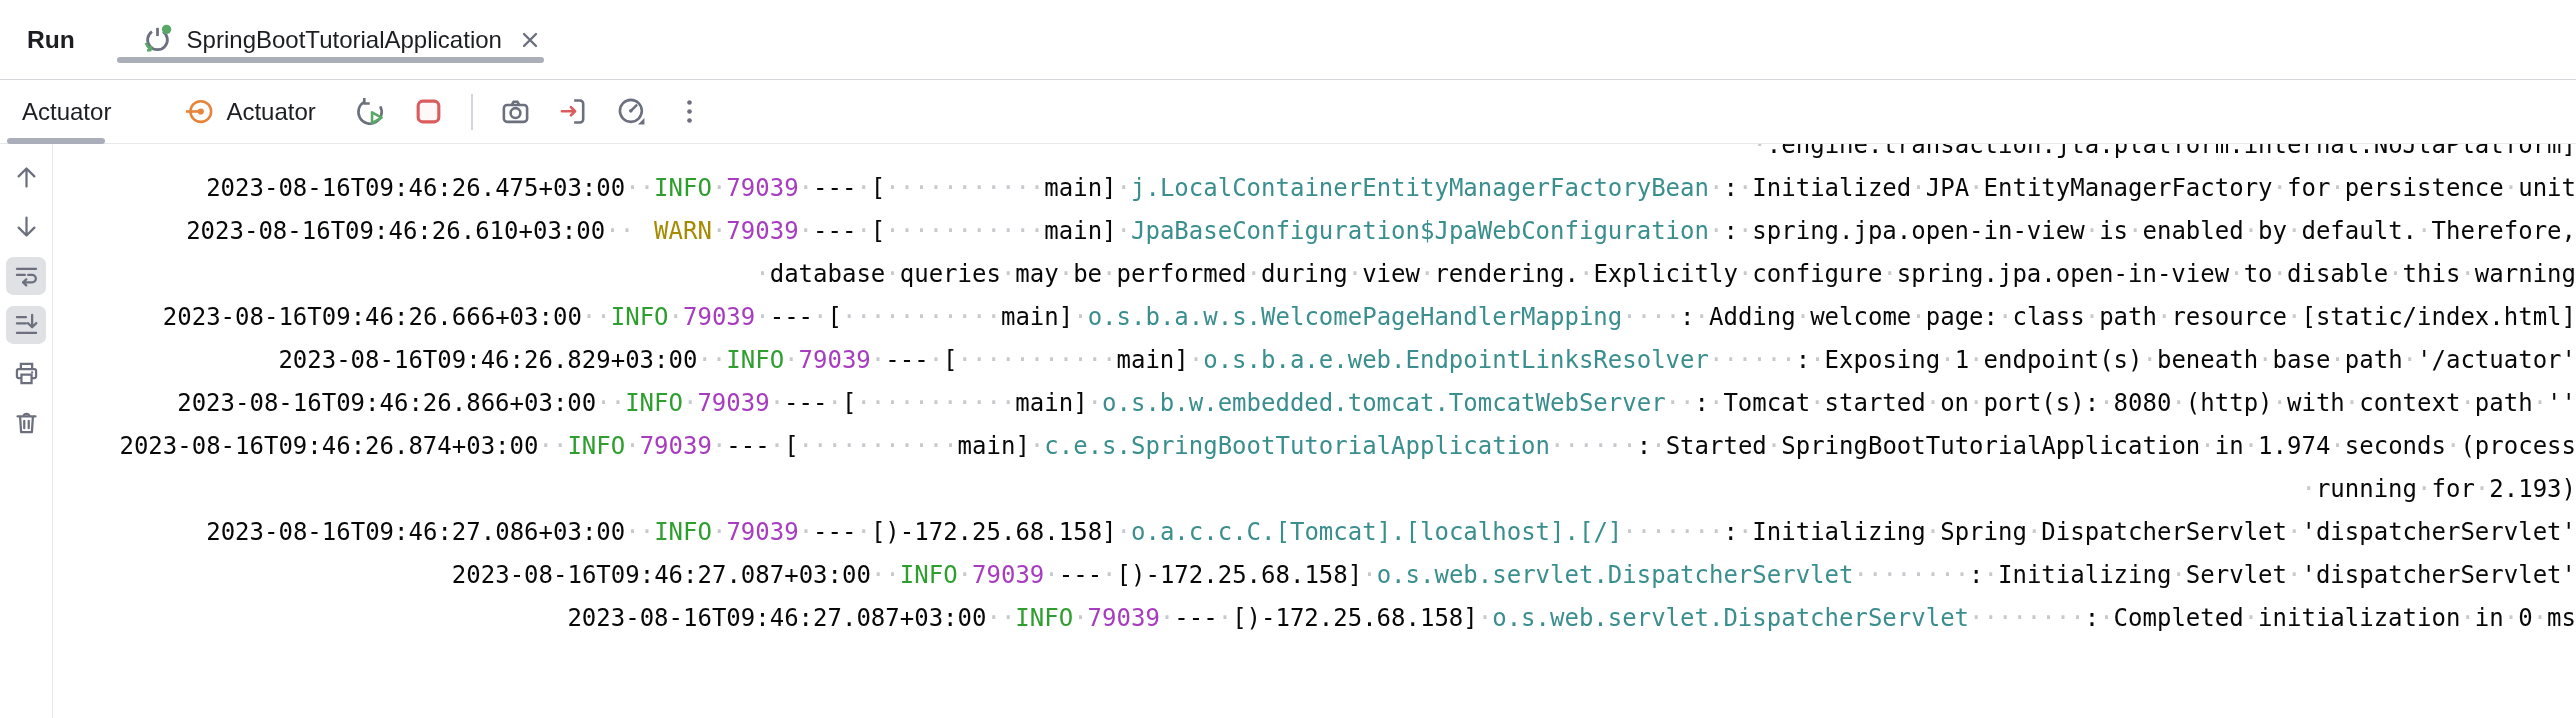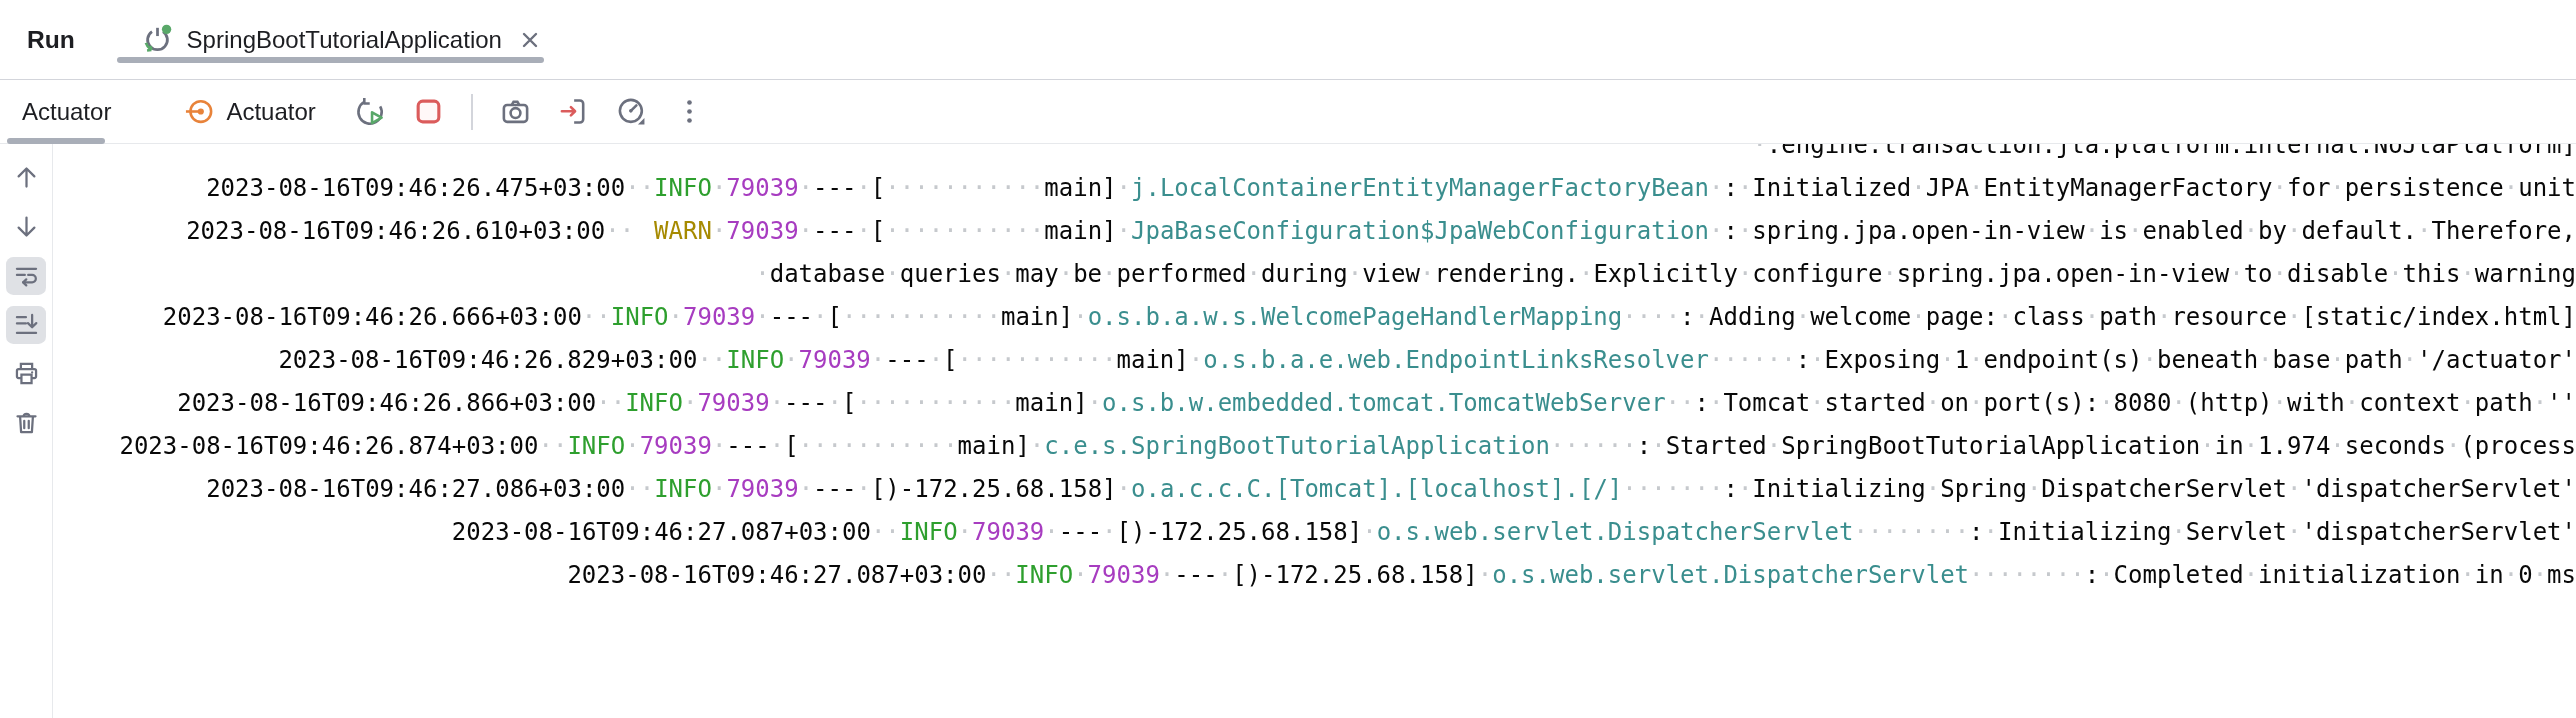--- a/index.html
+++ b/index.html
@@ -183,19 +183,20 @@
   <div class="console-pane">
     <div class="console-log">
         <div class="log-row"><span class="seg-plain"><span class="ws">·</span>.engine.transaction.jta.platform.internal.NoJtaPlatform]</span></div>
         <div class="log-row"><span class="seg-time">2023-08-16T09:46:26.475+03:00</span><span class="seg-plain"><span class="ws">·</span><span class="ws">·</span></span><span class="seg-info">INFO</span><span class="seg-plain"><span class="ws">·</span></span><span class="seg-pid">79039</span><span class="seg-plain"><span class="ws">·</span>---<span class="ws">·</span>[<span class="ws">·</span><span class="ws">·</span><span class="ws">·</span><span class="ws">·</span><span class="ws">·</span><span class="ws">·</span><span class="ws">·</span><span class="ws">·</span><span class="ws">·</span><span class="ws">·</span><span class="ws">·</span>main]<span class="ws">·</span></span><span class="seg-logger">j.LocalContainerEntityManagerFactoryBean</span><span class="seg-plain"><span class="ws">·</span>:<span class="ws">·</span>Initialized<span class="ws">·</span>JPA<span class="ws">·</span>EntityManagerFactory<span class="ws">·</span>for<span class="ws">·</span>persistence<span class="ws">·</span>unit</span></div>
         <div class="log-row"><span class="seg-time">2023-08-16T09:46:26.610+03:00</span><span class="seg-plain"><span class="ws">·</span><span class="ws">·</span></span><span class="seg-warn">WARN</span><span class="seg-plain"><span class="ws">·</span></span><span class="seg-pid">79039</span><span class="seg-plain"><span class="ws">·</span>---<span class="ws">·</span>[<span class="ws">·</span><span class="ws">·</span><span class="ws">·</span><span class="ws">·</span><span class="ws">·</span><span class="ws">·</span><span class="ws">·</span><span class="ws">·</span><span class="ws">·</span><span class="ws">·</span><span class="ws">·</span>main]<span class="ws">·</span></span><span class="seg-logger">JpaBaseConfiguration$JpaWebConfiguration</span><span class="seg-plain"><span class="ws">·</span>:<span class="ws">·</span>spring.jpa.open-in-view<span class="ws">·</span>is<span class="ws">·</span>enabled<span class="ws">·</span>by<span class="ws">·</span>default.<span class="ws">·</span>Therefore,</span></div>
         <div class="log-row"><span class="seg-plain"><span class="ws">·</span>database<span class="ws">·</span>queries<span class="ws">·</span>may<span class="ws">·</span>be<span class="ws">·</span>performed<span class="ws">·</span>during<span class="ws">·</span>view<span class="ws">·</span>rendering.<span class="ws">·</span>Explicitly<span class="ws">·</span>configure<span class="ws">·</span>spring.jpa.open-in-view<span class="ws">·</span>to<span class="ws">·</span>disable<span class="ws">·</span>this<span class="ws">·</span>warning</span></div>
         <div class="log-row"><span class="seg-time">2023-08-16T09:46:26.666+03:00</span><span class="seg-plain"><span class="ws">·</span><span class="ws">·</span></span><span class="seg-info">INFO</span><span class="seg-plain"><span class="ws">·</span></span><span class="seg-pid">79039</span><span class="seg-plain"><span class="ws">·</span>---<span class="ws">·</span>[<span class="ws">·</span><span class="ws">·</span><span class="ws">·</span><span class="ws">·</span><span class="ws">·</span><span class="ws">·</span><span class="ws">·</span><span class="ws">·</span><span class="ws">·</span><span class="ws">·</span><span class="ws">·</span>main]<span class="ws">·</span></span><span class="seg-logger">o.s.b.a.w.s.WelcomePageHandlerMapping</span><span class="seg-plain"><span class="ws">·</span><span class="ws">·</span><span class="ws">·</span><span class="ws">·</span>:<span class="ws">·</span>Adding<span class="ws">·</span>welcome<span class="ws">·</span>page:<span class="ws">·</span>class<span class="ws">·</span>path<span class="ws">·</span>resource<span class="ws">·</span>[static/index.html]</span></div>
         <div class="log-row"><span class="seg-time">2023-08-16T09:46:26.829+03:00</span><span class="seg-plain"><span class="ws">·</span><span class="ws">·</span></span><span class="seg-info">INFO</span><span class="seg-plain"><span class="ws">·</span></span><span class="seg-pid">79039</span><span class="seg-plain"><span class="ws">·</span>---<span class="ws">·</span>[<span class="ws">·</span><span class="ws">·</span><span class="ws">·</span><span class="ws">·</span><span class="ws">·</span><span class="ws">·</span><span class="ws">·</span><span class="ws">·</span><span class="ws">·</span><span class="ws">·</span><span class="ws">·</span>main]<span class="ws">·</span></span><span class="seg-logger">o.s.b.a.e.web.EndpointLinksResolver</span><span class="seg-plain"><span class="ws">·</span><span class="ws">·</span><span class="ws">·</span><span class="ws">·</span><span class="ws">·</span><span class="ws">·</span>:<span class="ws">·</span>Exposing<span class="ws">·</span>1<span class="ws">·</span>endpoint(s)<span class="ws">·</span>beneath<span class="ws">·</span>base<span class="ws">·</span>path<span class="ws">·</span>'/actuator'</span></div>
         <div class="log-row"><span class="seg-time">2023-08-16T09:46:26.866+03:00</span><span class="seg-plain"><span class="ws">·</span><span class="ws">·</span></span><span class="seg-info">INFO</span><span class="seg-plain"><span class="ws">·</span></span><span class="seg-pid">79039</span><span class="seg-plain"><span class="ws">·</span>---<span class="ws">·</span>[<span class="ws">·</span><span class="ws">·</span><span class="ws">·</span><span class="ws">·</span><span class="ws">·</span><span class="ws">·</span><span class="ws">·</span><span class="ws">·</span><span class="ws">·</span><span class="ws">·</span><span class="ws">·</span>main]<span class="ws">·</span></span><span class="seg-logger">o.s.b.w.embedded.tomcat.TomcatWebServer</span><span class="seg-plain"><span class="ws">·</span><span class="ws">·</span>:<span class="ws">·</span>Tomcat<span class="ws">·</span>started<span class="ws">·</span>on<span class="ws">·</span>port(s):<span class="ws">·</span>8080<span class="ws">·</span>(http)<span class="ws">·</span>with<span class="ws">·</span>context<span class="ws">·</span>path<span class="ws">·</span>''</span></div>
         <div class="log-row"><span class="seg-time">2023-08-16T09:46:26.874+03:00</span><span class="seg-plain"><span class="ws">·</span><span class="ws">·</span></span><span class="seg-info">INFO</span><span class="seg-plain"><span class="ws">·</span></span><span class="seg-pid">79039</span><span class="seg-plain"><span class="ws">·</span>---<span class="ws">·</span>[<span class="ws">·</span><span class="ws">·</span><span class="ws">·</span><span class="ws">·</span><span class="ws">·</span><span class="ws">·</span><span class="ws">·</span><span class="ws">·</span><span class="ws">·</span><span class="ws">·</span><span class="ws">·</span>main]<span class="ws">·</span></span><span class="seg-logger">c.e.s.SpringBootTutorialApplication</span><span class="seg-plain"><span class="ws">·</span><span class="ws">·</span><span class="ws">·</span><span class="ws">·</span><span class="ws">·</span><span class="ws">·</span>:<span class="ws">·</span>Started<span class="ws">·</span>SpringBootTutorialApplication<span class="ws">·</span>in<span class="ws">·</span>1.974<span class="ws">·</span>seconds<span class="ws">·</span>(process</span></div>
+        <div class="log-row"><span class="seg-plain"><span class="ws">·</span>running<span class="ws">·</span>for<span class="ws">·</span>2.193)</span></div>
         <div class="log-row"><span class="seg-time">2023-08-16T09:46:27.086+03:00</span><span class="seg-plain"><span class="ws">·</span><span class="ws">·</span></span><span class="seg-info">INFO</span><span class="seg-plain"><span class="ws">·</span></span><span class="seg-pid">79039</span><span class="seg-plain"><span class="ws">·</span>---<span class="ws">·</span>[)-172.25.68.158]<span class="ws">·</span></span><span class="seg-logger">o.a.c.c.C.[Tomcat].[localhost].[/]</span><span class="seg-plain"><span class="ws">·</span><span class="ws">·</span><span class="ws">·</span><span class="ws">·</span><span class="ws">·</span><span class="ws">·</span><span class="ws">·</span>:<span class="ws">·</span>Initializing<span class="ws">·</span>Spring<span class="ws">·</span>DispatcherServlet<span class="ws">·</span>'dispatcherServlet'</span></div>
         <div class="log-row"><span class="seg-time">2023-08-16T09:46:27.087+03:00</span><span class="seg-plain"><span class="ws">·</span><span class="ws">·</span></span><span class="seg-info">INFO</span><span class="seg-plain"><span class="ws">·</span></span><span class="seg-pid">79039</span><span class="seg-plain"><span class="ws">·</span>---<span class="ws">·</span>[)-172.25.68.158]<span class="ws">·</span></span><span class="seg-logger">o.s.web.servlet.DispatcherServlet</span><span class="seg-plain"><span class="ws">·</span><span class="ws">·</span><span class="ws">·</span><span class="ws">·</span><span class="ws">·</span><span class="ws">·</span><span class="ws">·</span><span class="ws">·</span>:<span class="ws">·</span>Initializing<span class="ws">·</span>Servlet<span class="ws">·</span>'dispatcherServlet'</span></div>
         <div class="log-row"><span class="seg-time">2023-08-16T09:46:27.087+03:00</span><span class="seg-plain"><span class="ws">·</span><span class="ws">·</span></span><span class="seg-info">INFO</span><span class="seg-plain"><span class="ws">·</span></span><span class="seg-pid">79039</span><span class="seg-plain"><span class="ws">·</span>---<span class="ws">·</span>[)-172.25.68.158]<span class="ws">·</span></span><span class="seg-logger">o.s.web.servlet.DispatcherServlet</span><span class="seg-plain"><span class="ws">·</span><span class="ws">·</span><span class="ws">·</span><span class="ws">·</span><span class="ws">·</span><span class="ws">·</span><span class="ws">·</span><span class="ws">·</span>:<span class="ws">·</span>Completed<span class="ws">·</span>initialization<span class="ws">·</span>in<span class="ws">·</span>0<span class="ws">·</span>ms</span></div>
       </div>
   </div>
 </div>
 
 
 </body></html>

